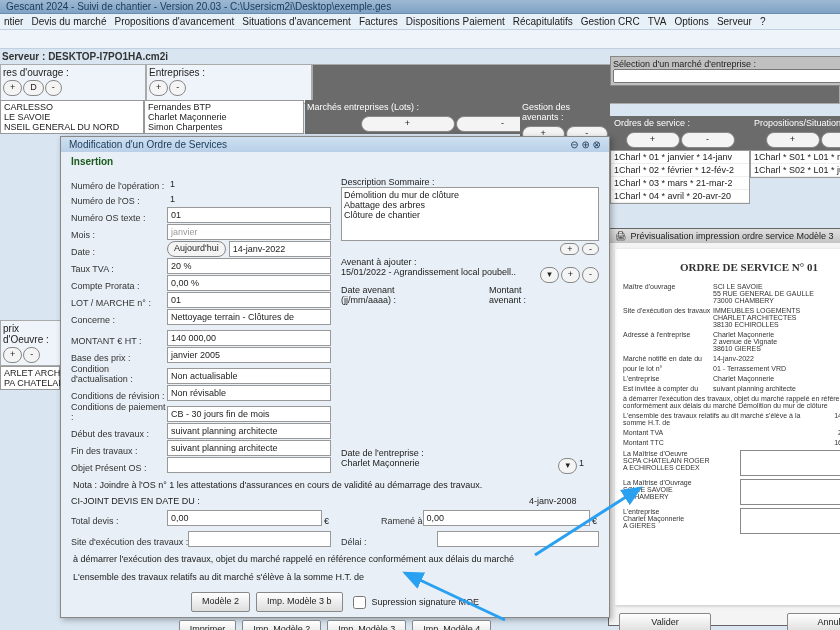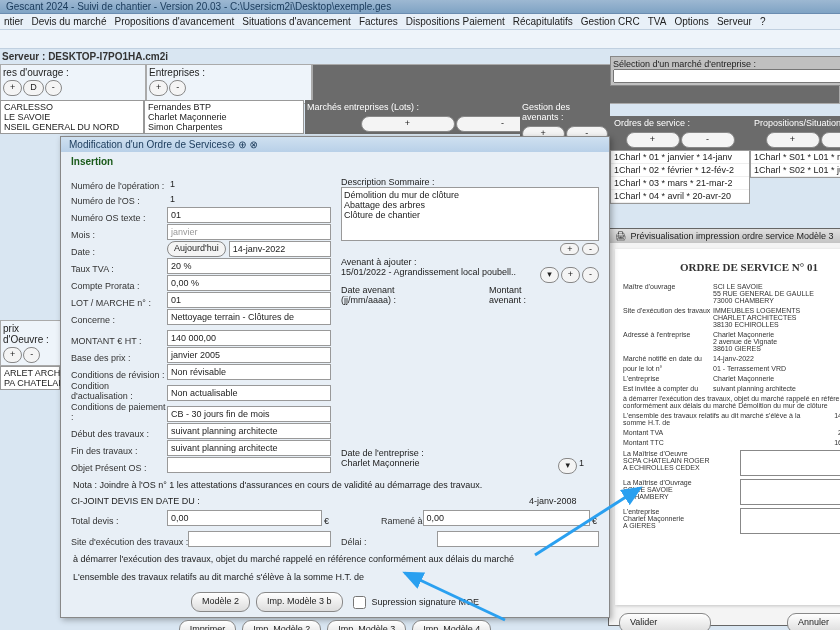--- a/index.html
+++ b/index.html
@@ -9,30 +9,30 @@
 .server-bar{text-align:left;padding:2px;font-size:10px;font-weight:bold;color:#333}
 .top-cols{display:flex;height:40px}
 .col{border:1px solid #aaa;margin:0;background:#eef4fa;padding:2px;flex:none}
 .col-left{width:140px}.col-ent{width:160px}.col-dark{background:#6b6b6b;color:#fff;flex:1}
 .hdr{font-size:10px;margin-bottom:2px}
 .btns{display:flex;gap:1px}
 .btn-sm{border:1px solid #888;background:#f4f4f4;border-radius:8px;font-size:9px;padding:0 6px;height:14px;line-height:12px;text-align:center}
 .list-box{background:#fff;border:1px solid #999;font-size:9px;padding:1px;position:absolute}
 .list-box div{padding:0 2px;white-space:nowrap}
 .dialog{position:absolute;left:60px;top:136px;width:548px;height:480px;background:#e8eff6;border:1px solid #888;box-shadow:2px 2px 6px rgba(0,0,0,.3);z-index:10}
-.dialog-title{background:linear-gradient(#cfe0f0,#b8d0e8);padding:2px 8px;font-size:10px;color:#1a3a5a;display:flex;}
+.dialog-title{background:linear-gradient(#cfe0f0,#b8d0e8);padding:2px 8px;font-size:10px;color:#1a3a5a;display:flex;justify-content:space-between}
 .dialog-body{padding:6px 10px;display:grid;grid-template-columns:260px 1fr;gap:4px 10px;font-size:9px}
 .fld{display:flex;align-items:flex-end;margin-bottom:1px}
 .fld label{width:96px;color:#333}
 .fld .v{border:1px solid #999;background:#fff;padding:0 3px;height:14px;line-height:14px;flex:1;font-size:9px;overflow:hidden}
 .fld .static{background:transparent;border:none}
 .wide{grid-column:1/3}
 .txtarea{border:1px solid #999;background:#fff;padding:2px;font-size:9px;height:48px;overflow:hidden}
 .section-head{color:#1a5a1a;font-weight:bold;font-size:10px;margin:2px 0}
-.btn{border:1px solid #888;background:linear-gradient(#fff,#ddd);border-radius:9px;padding:1px 10px;font-size:9px;height:16px;line-height:14px;display:inline-block;}
+.btn{border:1px solid #888;background:linear-gradient(#fff,#ddd);border-radius:2px;padding:1px 10px;font-size:9px;height:16px;line-height:14px;display:inline-block;text-align:center}
 .btn-row{display:flex;gap:6px;justify-content:center;margin-top:4px}
 .right-panel{position:absolute;right:-50px;top:56px;width:280px}
 .sel-marche{background:#c0c0c0;border:1px solid #888;padding:2px;font-size:9px}
 .sel-marche select{width:100%;font-size:9px}
 .ordre-hdr{background:#6b6b6b;color:#fff;font-size:9px;padding:2px 4px;display:flex;justify-content:space-between}
 .ordre-list{background:#fff;border:1px solid #999;font-size:9px}
 .ordre-list div{padding:1px 3px;border-bottom:1px solid #eee;white-space:nowrap}
 .preview{position:absolute;right:-50px;top:228px;width:280px;height:396px;background:#f4f4f4;border:1px solid #666;z-index:5}
 .preview-title{background:linear-gradient(#e0e0e0,#c4c4c4);padding:2px 6px;font-size:9px;display:flex;align-items:center;gap:4px}
 .preview-page{background:#fff;margin:6px;height:340px;padding:8px;font-size:7px;color:#333;box-shadow:1px 1px 3px rgba(0,0,0,.2);position:relative}
@@ -233,26 +233,26 @@
     <div>
       <div class="fld">
           <label>MONTANT € HT :</label>
           <span class="v">140 000,00</span>
         </div>
       <div class="fld">
           <label>Base des prix :</label>
           <span class="v">janvier 2005</span>
         </div>
       <div class="fld">
+          <label>Condition d'actualisation :</label>
+          <span class="v">Non actualisable</span>
+        </div>
+      <div class="fld">
           <label>Conditions de révision :</label>
           <span class="v">Non révisable</span>
-        </div>
-      <div class="fld">
-          <label>Condition d'actualisation :</label>
-          <span class="v">Non actualisable</span>
         </div>
       <div class="fld">
           <label>Conditions de paiement :</label>
           <span class="v">CB - 30 jours fin de mois</span>
         </div>
       <div class="fld">
           <label>Début des travaux :</label>
           <span class="v">suivant planning architecte</span>
         </div>
       <div class="fld">

